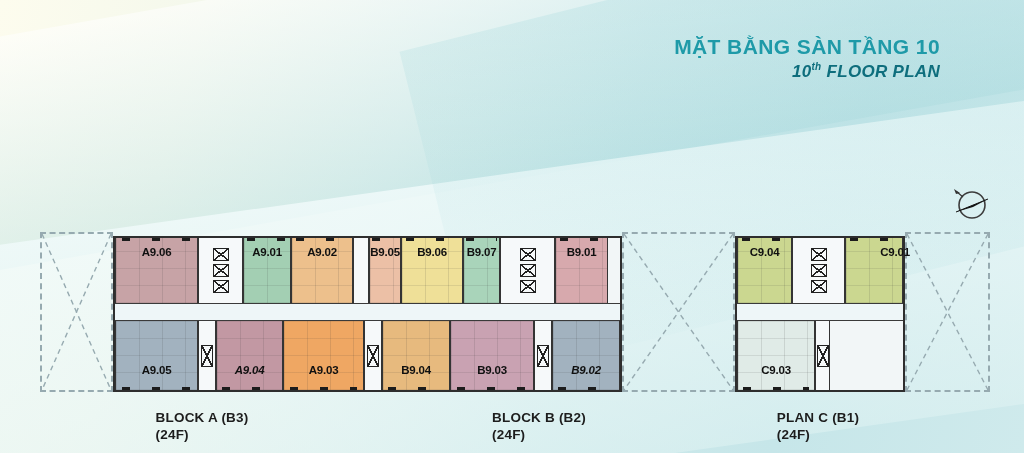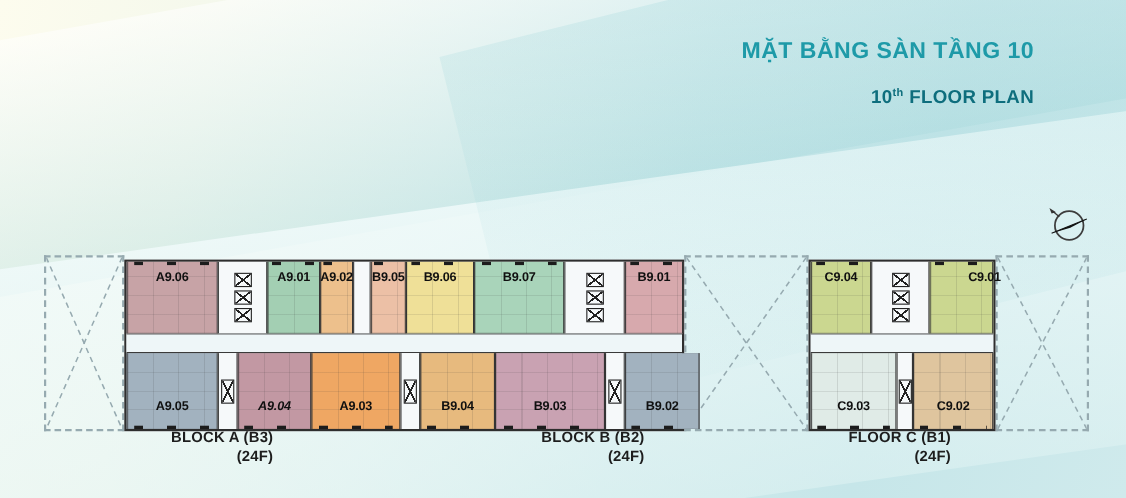--- a/index.html
+++ b/index.html
@@ -17,21 +17,21 @@
     transform:rotate(-10deg); }
   .ribbon.r2 { width:160%; height:300px; left:-20%; top:160px;
     background:linear-gradient(180deg, rgba(240,250,250,.85), rgba(224,243,243,.55));
     transform:rotate(-8deg); }
   .ribbon.r3 { width:70%; height:340px; right:-12%; top:-40px;
     background:linear-gradient(200deg, rgba(150,211,216,.35), rgba(150,211,216,0));
     transform:rotate(-14deg); }
 
   
   .title-vi { position:absolute; top:35px; right:84px; font-size:21px; font-weight:bold; letter-spacing:.4px; }
-  .title-en { position:absolute; top:79px; right:84px; font-size:17px; font-weight:bold; letter-spacing:.3px; }
+  .title-en { position:absolute; top:61px; right:84px; font-size:17px; font-weight:bold; font-style:italic; letter-spacing:.3px; }
   .title-en sup { font-size:10px; }
 
   
   .compass { position:absolute; left:946px; top:180px; width:48px; height:46px; }
 
   
   .strip { position:absolute; border:2px solid #2e2e2e; background:#f2f6f7; display:flex; flex-direction:column; }
   .strip-ab { left:113px; top:236px; width:509px; height:156px; }
   .strip-c  { left:735px; top:236px; width:170px; height:156px; }
   .prow { display:flex; width:100%; }
@@ -64,21 +64,21 @@
   .stairs .xbox { width:12px; height:22px; }
 
   
   .dashed-box { position:absolute; border:2px dashed #96aab0; }
   .dashed-box svg { position:absolute; inset:0; width:100%; height:100%; }
   .db-left  { left:40px;  top:232px; width:73px;  height:160px; }
   .db-mid   { left:622px; top:232px; width:113px; height:160px; }
   .db-right { left:905px; top:232px; width:85px;  height:160px; }
 
   
-  .caption { position:absolute; top:389px; transform:translateX(-50%); text-align:right;
+  .caption { position:absolute; top:409px; transform:translateX(-50%); text-align:left;
     font-size:13.5px; font-weight:bold; color:#1d1d1d; line-height:17px; letter-spacing:.2px; }
   .cap-a { left:202px; } .cap-b { left:539px; } .cap-c { left:818px; }
 </style>
 </head>
 <body>
 
 <div class="canvas">
 
   <div class="ribbon r1"></div>
   <div class="ribbon r2"></div>
@@ -122,31 +122,31 @@
           <span class="unit-label">A9.06</span>
         </div>
       <div class="core" style="width:45px">
           <div class="xbox"></div>
           <div class="xbox"></div>
           <div class="xbox"></div>
         </div>
       <div class="unit" style="width: 48px; background-color: rgb(163, 207, 179);">
           <span class="unit-label">A9.01</span>
         </div>
-      <div class="unit" style="width: 30px; background-color: rgb(237, 192, 140);">
+      <div class="unit" style="width: 62px; background-color: rgb(237, 192, 140);">
           <span class="unit-label">A9.02</span>
         </div>
       <div class="joint" style="width:16px"></div>
       <div class="unit" style="width: 32px; background-color: rgb(236, 192, 166);">
           <span class="unit-label">B9.05</span>
         </div>
       <div class="unit" style="width: 62px; background-color: rgb(239, 224, 152);">
           <span class="unit-label">B9.06</span>
         </div>
-      <div class="unit" style="width: 82px; background-color: rgb(169, 212, 186);">
+      <div class="unit" style="width: 37px; background-color: rgb(169, 212, 186);">
           <span class="unit-label">B9.07</span>
         </div>
       <div class="core" style="width:55px">
           <div class="xbox"></div>
           <div class="xbox"></div>
           <div class="xbox"></div>
         </div>
       <div class="unit" style="width: 53px; background-color: rgb(215, 169, 173);">
           <span class="unit-label">B9.01</span>
         </div>
@@ -164,27 +164,27 @@
         </div>
       <div class="unit" style="width: 81px; background-color: rgb(239, 167, 99);">
           <span class="unit-label">A9.03</span>
         </div>
       <div class="stairs" style="width:18px">
           <div class="xbox"></div>
         </div>
       <div class="unit" style="width: 68px; background-color: rgb(231, 186, 126);">
           <span class="unit-label">B9.04</span>
         </div>
-      <div class="unit" style="width: 100px; background-color: rgb(201, 162, 178);">
+      <div class="unit" style="width: 84px; background-color: rgb(201, 162, 178);">
           <span class="unit-label">B9.03</span>
         </div>
       <div class="stairs" style="width:18px">
           <div class="xbox"></div>
         </div>
-      <div class="unit" style="width: 68px; background-color: rgb(162, 178, 191);">
+      <div class="unit" style="width: 68px; background-color: rgb(162, 178, 191); font-style: italic;">
           <span class="unit-label">B9.02</span>
         </div>
     </div>
   </div>
 
   <div class="strip strip-c">
     <div class="prow row-top">
       <div class="unit" style="width: 55px; background-color: rgb(203, 215, 144);">
           <span class="unit-label">C9.04</span>
         </div>
@@ -198,32 +198,29 @@
         </div>
     </div>
     <div class="corridor"></div>
     <div class="prow row-bottom">
       <div class="unit" style="width: 78px; background-color: rgb(224, 235, 231);">
           <span class="unit-label">C9.03</span>
         </div>
       <div class="stairs" style="width:15px">
           <div class="xbox"></div>
         </div>
-      <div class="unit" style="width: 73px; background-color: rgb(223, 197, 158);">
-          <span class="unit-label">C9.02</span>
-        </div>
     </div>
   </div>
 
   <div class="caption cap-a">
     <div>BLOCK A (B3)</div>
     <div>(24F)</div>
   </div>
   <div class="caption cap-b">
     <div>BLOCK B (B2)</div>
     <div>(24F)</div>
   </div>
   <div class="caption cap-c">
-    <div>FLOOR C (B1)</div>
+    <div>PLAN C (B1)</div>
     <div>(24F)</div>
   </div>
 
 </div>
 
 </body></html>

